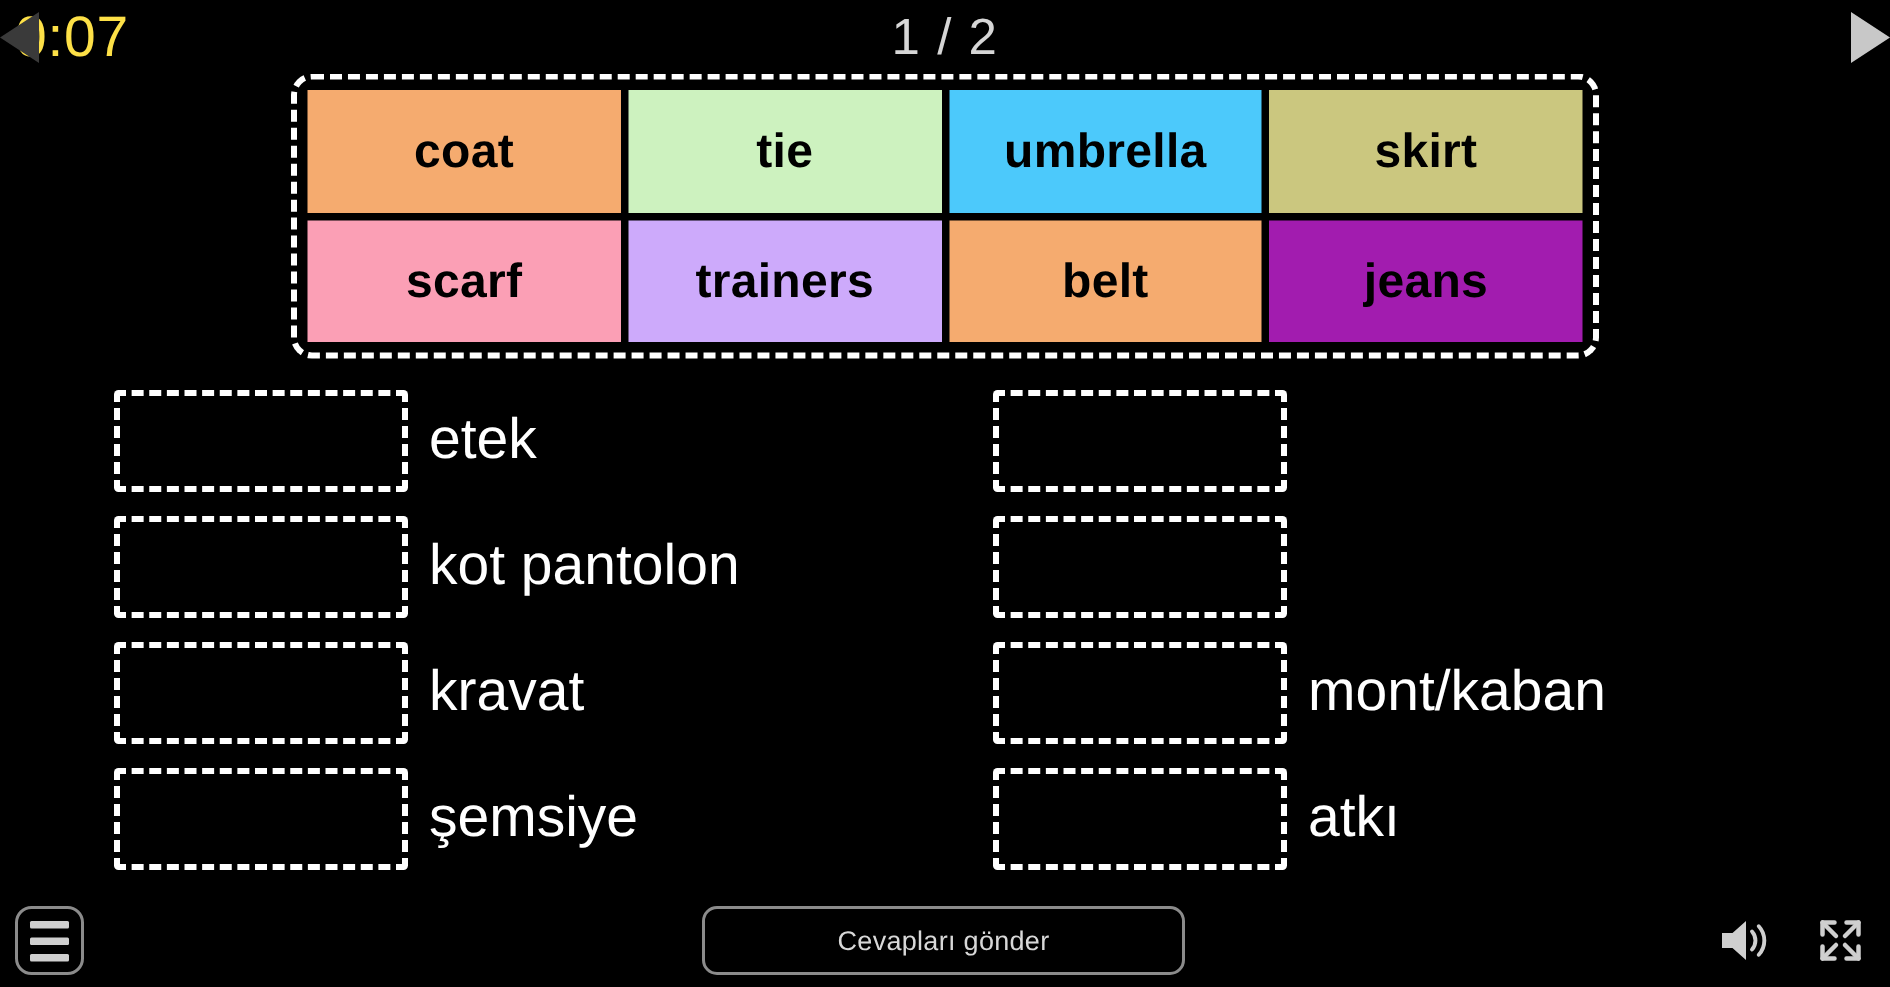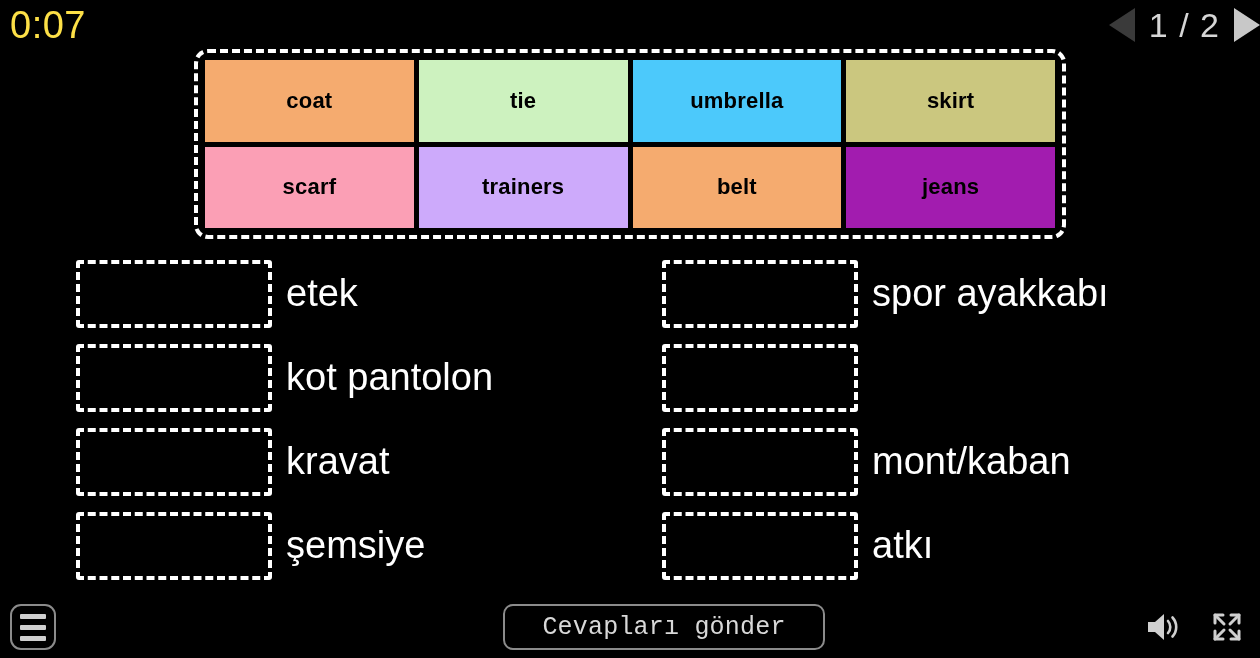--- a/index.html
+++ b/index.html
@@ -29,21 +29,21 @@
     line-height: 1;
   }
 
   .pager {
     position: absolute;
     left: 0;
     top: 4px;
     width: 1260px;
     display: flex;
     align-items: center;
-    justify-content: flex-end;
+    justify-content: space-between;
     gap: 14px;
     height: 42px;
   }
   .pager-arrow {
     width: 0; height: 0;
     display: block;
   }
   .pager-arrow.left {
     border-top: 17px solid transparent;
     border-bottom: 17px solid transparent;
@@ -74,21 +74,21 @@
     display: grid;
     grid-template-columns: repeat(4, 1fr);
     grid-template-rows: repeat(2, 1fr);
     gap: 5px;
   }
   .tile {
     display: flex;
     align-items: center;
     justify-content: center;
     color: #000000;
-    font-size: 22px;
+    font-size: 32px;
     font-weight: 600;
     letter-spacing: 0.2px;
     user-select: none;
     cursor: grab;
     overflow: hidden;
     white-space: nowrap;
   }
 
   
   .answers {
@@ -160,28 +160,27 @@
 
   .submit-button {
     position: absolute;
     left: 468px;
     width: 322px;
     height: 46px;
     border: 2px solid #8b8b8b;
     border-radius: 10px;
     background: #000000;
     color: #d8d8d8;
-    font-size: 25px;
-    font-family: Liberation Mono, monospace;
+    font-size: 18px;
+    font-family: Liberation Sans, sans-serif;
     cursor: pointer;
     display: flex;
     align-items: center;
     justify-content: center;
     letter-spacing: 0.2px;
-    margin-left: 35px;
   }
 
   .right-icons {
     position: absolute;
     right: 12px;
     display: flex;
     align-items: center;
     gap: 22px;
   }
   .icon-btn {
@@ -217,21 +216,20 @@
       <div class="tile" style="background: #a21caf;">jeans</div>
     </div>
 
   <div class="answers" id="answers-grid">
       <div class="answer-row">
         <div class="dropzone"></div>
         <div class="answer-label">etek</div>
       </div>
       <div class="answer-row">
         <div class="dropzone"></div>
-        <div class="answer-label">spor ayakkabı</div>
       </div>
       <div class="answer-row">
         <div class="dropzone"></div>
         <div class="answer-label">kot pantolon</div>
       </div>
       <div class="answer-row">
         <div class="dropzone"></div>
       </div>
       <div class="answer-row">
         <div class="dropzone"></div>

